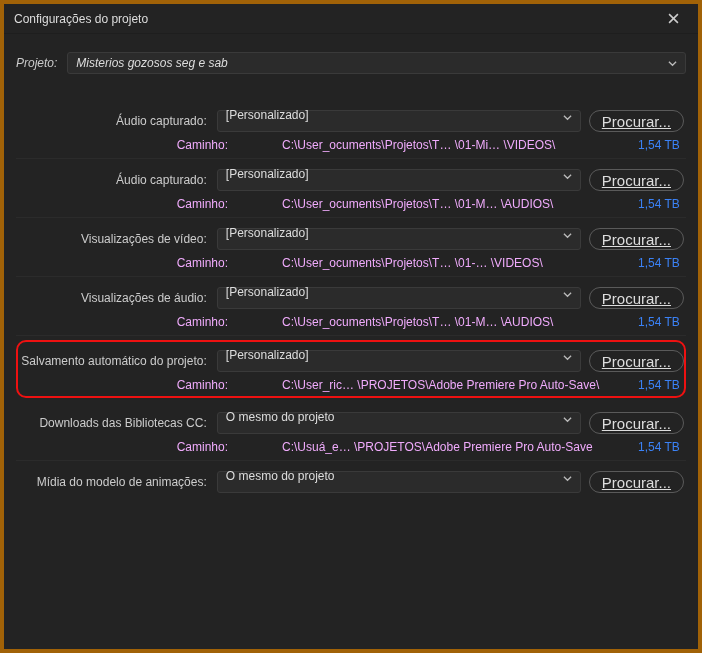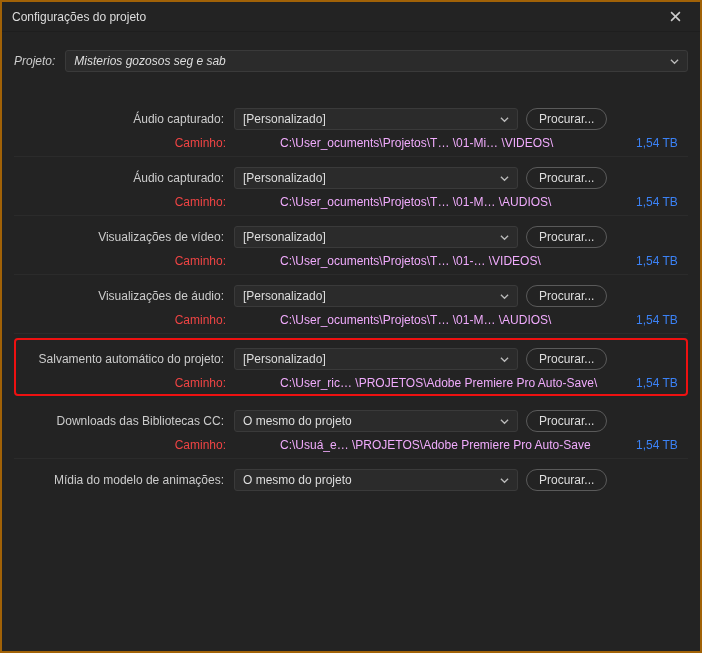--- a/index.html
+++ b/index.html
@@ -5,21 +5,21 @@
 * { margin: 0; padding: 0; box-sizing: border-box; }
 body {
   background: #232323;
   font-family: "Segoe UI", Arial, sans-serif;
   font-size: 12px;
   color: #aaa;
   width: 702px;
   height: 653px;
   overflow: hidden;
 }
-.window { width: 100%; height: 100%; border: 2px solid #a16207; }
+.window { width: 100%; height: 100%; border: 4px solid #a16207; }
 .titlebar {
   height: 30px;
   background: #232323;
   display: flex;
   align-items: center;
   justify-content: space-between;
   padding: 0 10px;
   border-bottom: 1px solid #1e1e1e;
 }
 .titlebar .title { color: #ddd; font-size: 12px; }
@@ -78,57 +78,58 @@
   border-radius: 2px;
   pointer-events: none;
 }
 .content { padding: 8px 0 0 0; }
 .section {
   padding: 10px 2px 6px 2px;
   border-bottom: 1px solid #2b2b2b;
 }
 .section-highlight {
   border: 2px solid #e11;
-  border-radius: 4px;
+  border-radius: 10px;
   padding: 8px 0 4px 0;
   margin: 4px 0;
 }
 .row {
   display: flex;
   align-items: center;
   gap: 8px;
   margin-bottom: 6px;
 }
 .row .field-label {
   width: 210px;
   text-align: right;
   color: #ccc;
   padding-right: 2px;
 }
-.row .dropdown { width: 284px; flex: none; }
+.row .dropdown { width: 364px; flex: none; align-items: flex-end; }
 .row .browse {
   background: transparent;
   border: 1px solid #5a5a5a;
   border-radius: 12px;
   color: #ddd;
   height: 22px;
   padding: 0 12px;
   cursor: pointer;
-  font-size: 12px;
+  font-size: 15px;
+  text-decoration: underline;
 }
 .path-row {
   display: flex;
   align-items: center;
   gap: 8px;
   margin-top: 4px;
 }
 .path-row .path-label {
   width: 210px;
   text-align: right;
-  color: #ef4444;
+  color: #f0abfc;
 }
 .path-row .path-value {
   width: 340px;
   color: #f0abfc;
   overflow: hidden;
   white-space: nowrap;
   margin-left: 46px;
 }
 .path-row .size {
   color: #3b82f6;

